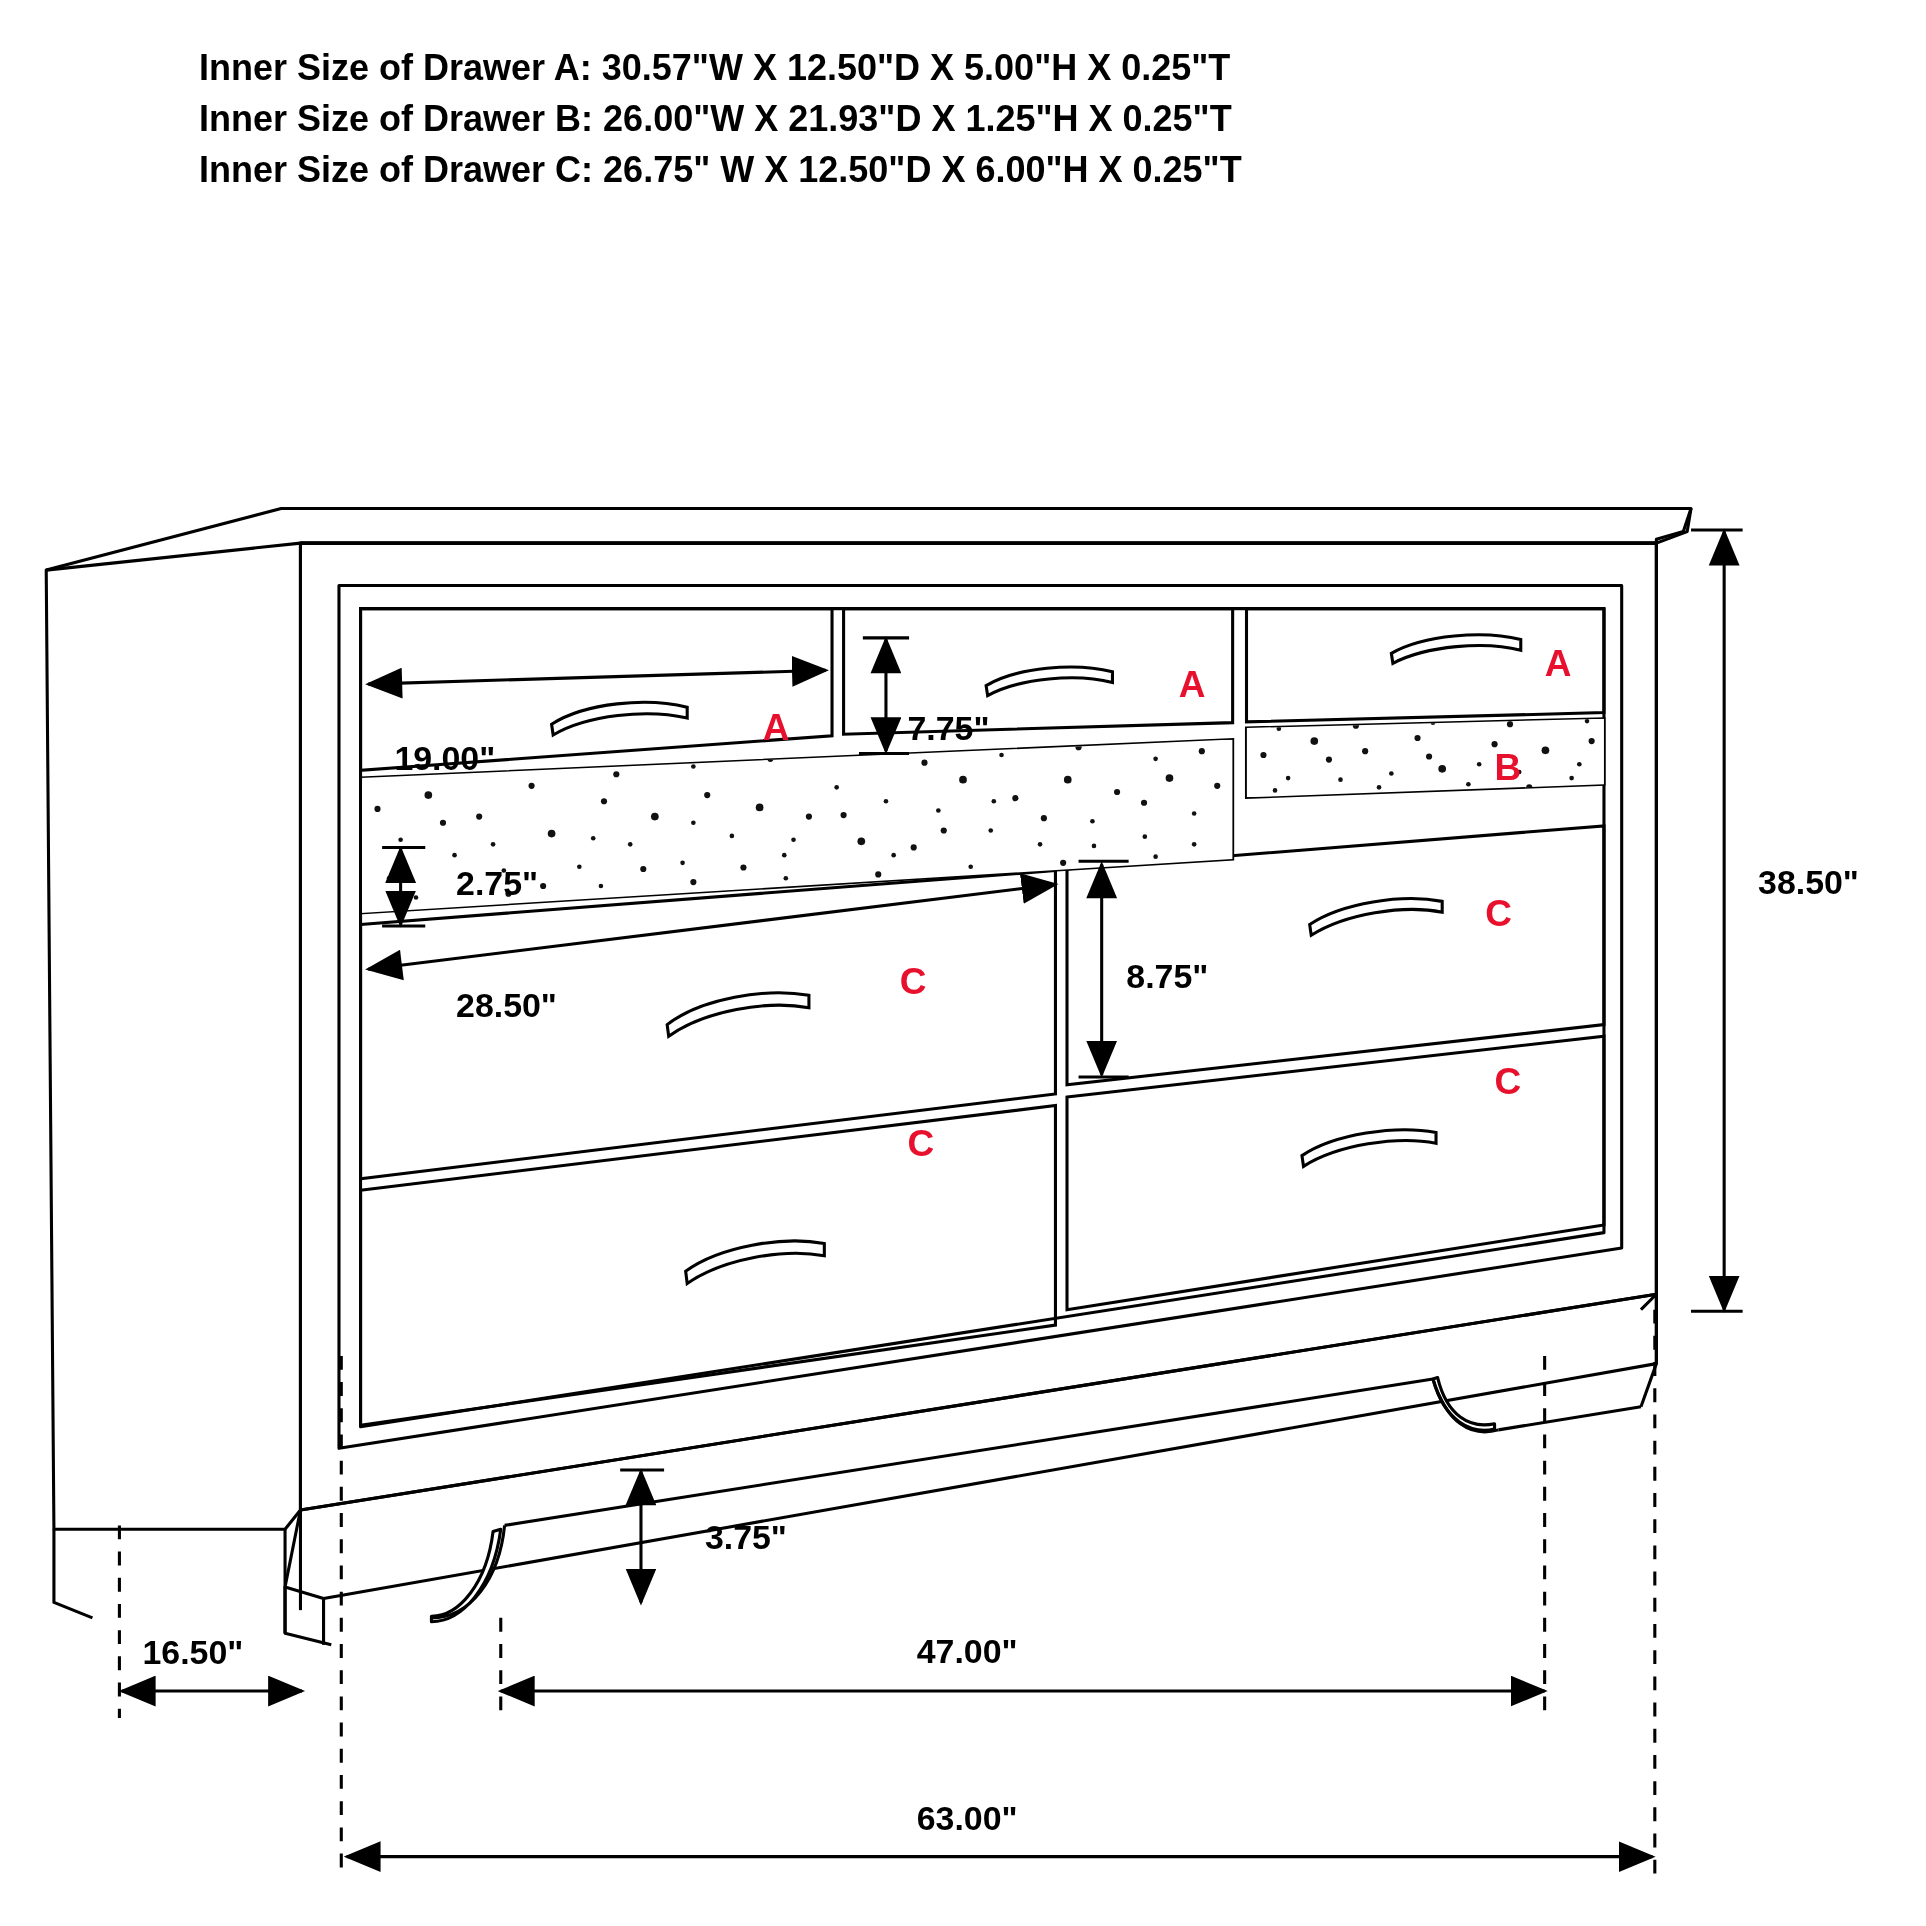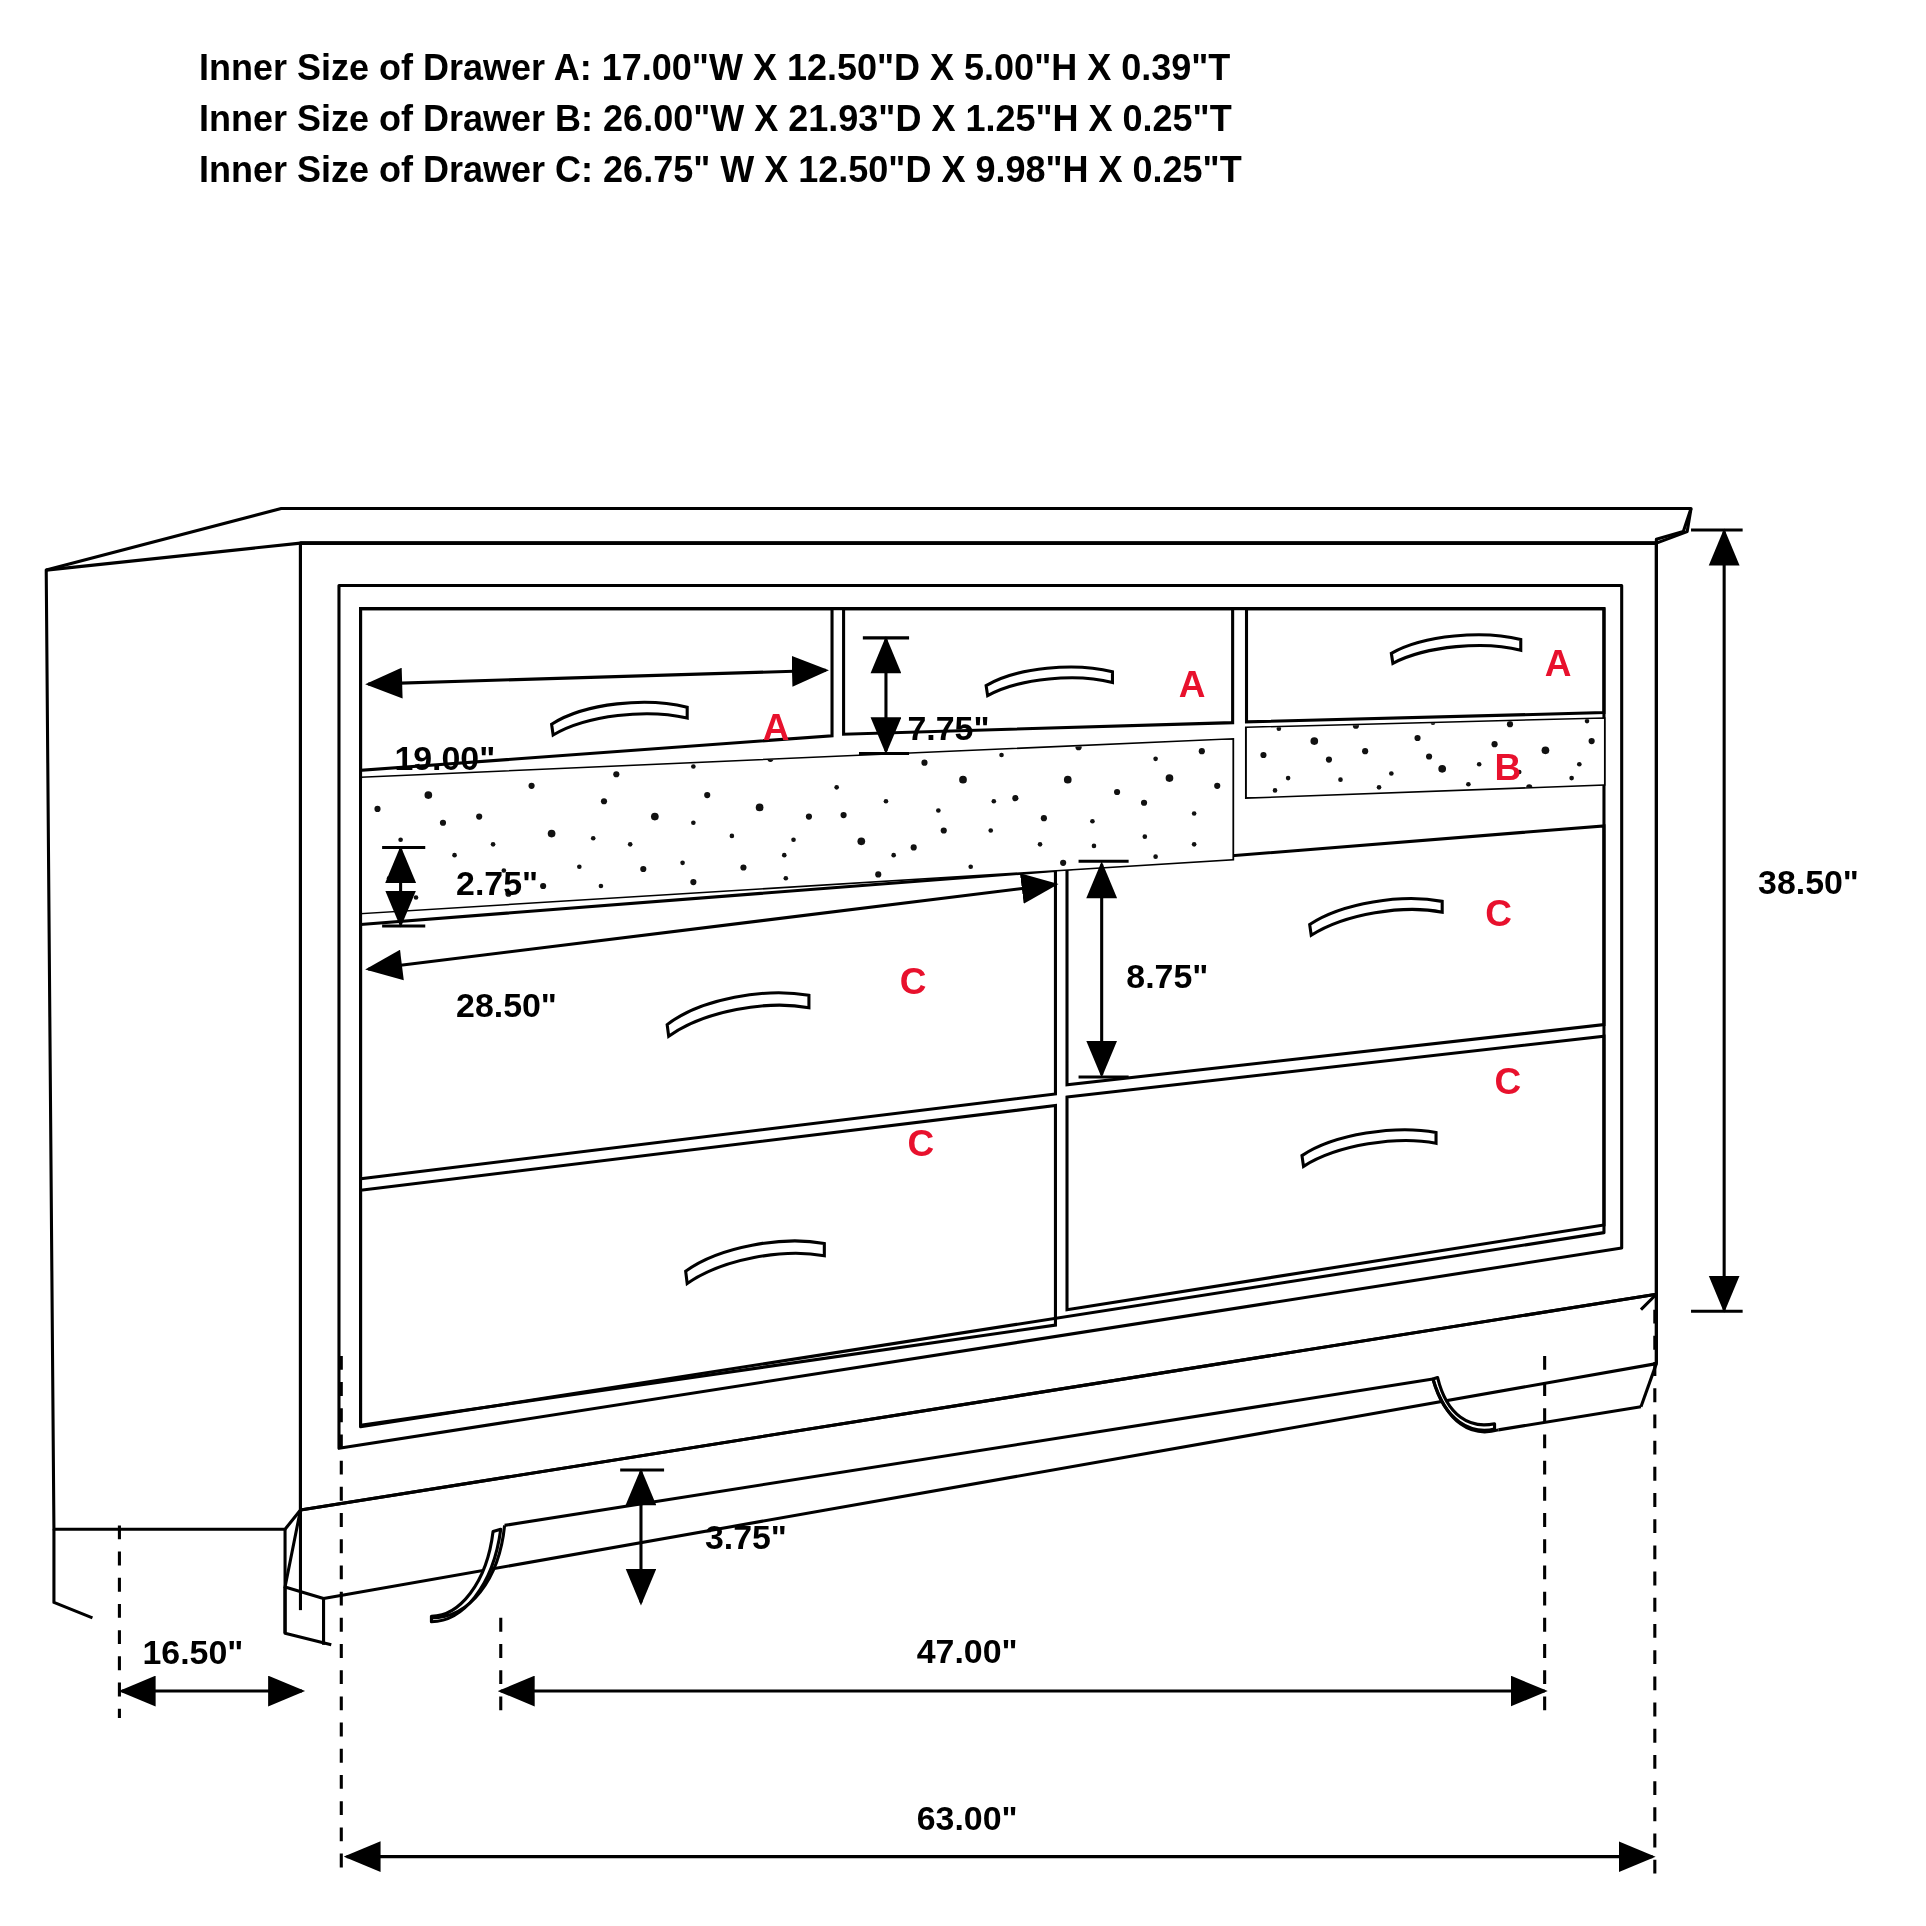--- a/index.html
+++ b/index.html
@@ -10,23 +10,23 @@
   svg{position:absolute;left:0;top:0;width:1926px;height:1926px;}
   .dim{font-size:44px;font-weight:bold;fill:#000;font-family:"Liberation Sans", sans-serif;}
   .letter{font-size:48px;font-weight:bold;fill:#e8112d;font-family:"Liberation Sans", sans-serif;}
 </style>
 </head>
 <body>
 
 <div id="stage">
 
   <div class="hdr">
-    <div>Inner Size of Drawer A: 17.00"W X 12.50"D X 5.00"H X 0.39"T</div>
+    <div>Inner Size of Drawer A: 30.57"W X 12.50"D X 5.00"H X 0.25"T</div>
     <div>Inner Size of Drawer B: 26.00"W X 21.93"D X 1.25"H X 0.25"T</div>
-    <div>Inner Size of Drawer C: 26.75" W X 12.50"D X 9.98"H X 0.25"T</div>
+    <div>Inner Size of Drawer C: 26.75" W X 12.50"D X 6.00"H X 0.25"T</div>
   </div>
 
   <svg viewBox="0 0 2500 2500">
     <g fill="none" stroke="#000" stroke-width="4" stroke-linejoin="round">
 
       <path d="M60 740 L365 660 L2195 660 L2185 690 L2150 700 L2150 705 L390 705 L390 1960 L370 1985 L70 1985 Z"></path>
       <path d="M60 740 L390 705"></path>
       <path d="M365 660 L2195 660"></path>
 
       <path d="M390 705 L2150 705 L2190 690 L2195 660"></path>

